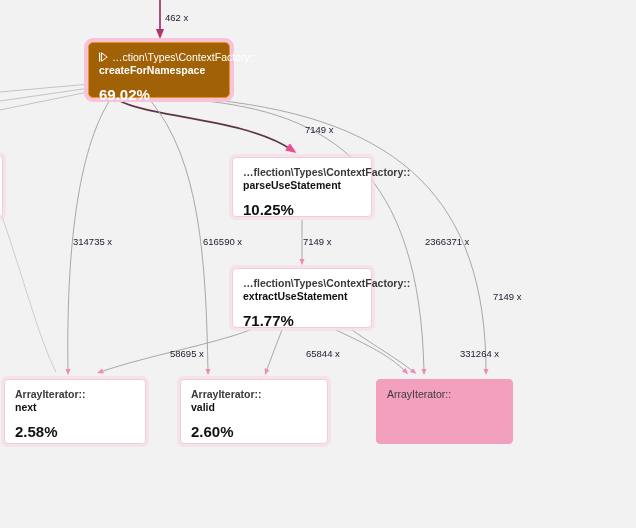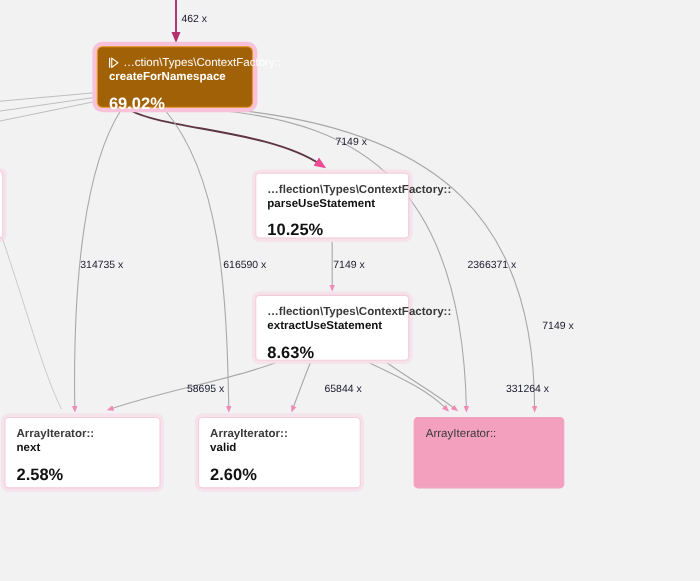--- a/index.html
+++ b/index.html
@@ -178,21 +178,21 @@
 
   <div class="node node-plain" id="node-parse">
     <div class="fn-scope">…flection\Types\ContextFactory::</div>
     <div class="fn-name">parseUseStatement</div>
     <div class="fn-pct">10.25%</div>
   </div>
 
   <div class="node node-plain" id="node-extract">
     <div class="fn-scope">…flection\Types\ContextFactory::</div>
     <div class="fn-name">extractUseStatement</div>
-    <div class="fn-pct">8.63%</div>
+    <div class="fn-pct">71.77%</div>
   </div>
 
   <div class="node node-plain" id="node-next">
     <div class="fn-scope">ArrayIterator::</div>
     <div class="fn-name">next</div>
     <div class="fn-pct">2.58%</div>
   </div>
 
   <div class="node node-plain" id="node-valid">
     <div class="fn-scope">ArrayIterator::</div>
@@ -213,17 +213,17 @@
   <div class="edge-label" style="left:203px; top:236px;">616590 x</div>
 
   <div class="edge-label" style="left:303px; top:236px;">7149 x</div>
 
   <div class="edge-label" style="left:404px; top:236px;margin-left:21px;">2366371 x</div>
 
   <div class="edge-label" style="left:493px; top:291px;">7149 x</div>
 
   <div class="edge-label" style="left:130px; top:348px;padding-left:40px;">58695 x</div>
 
-  <div class="edge-label" style="left:295px; top:348px;">65844 x</div>
+  <div class="edge-label" style="left:306px; top:348px;">65844 x</div>
 
   <div class="edge-label" style="left:416px; top:348px;margin-left:44px;">331264 x</div>
 
 </div>
 
 </body></html>

